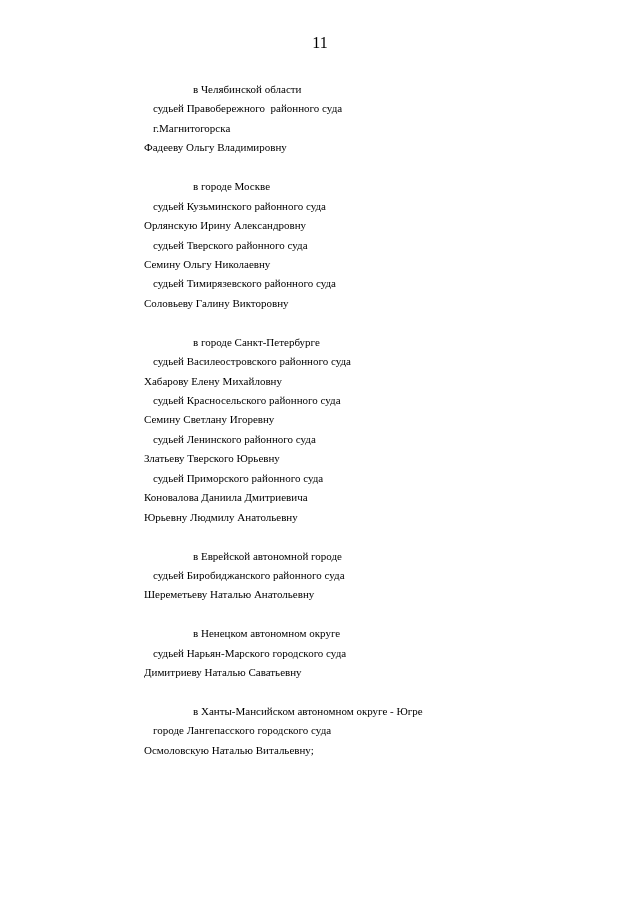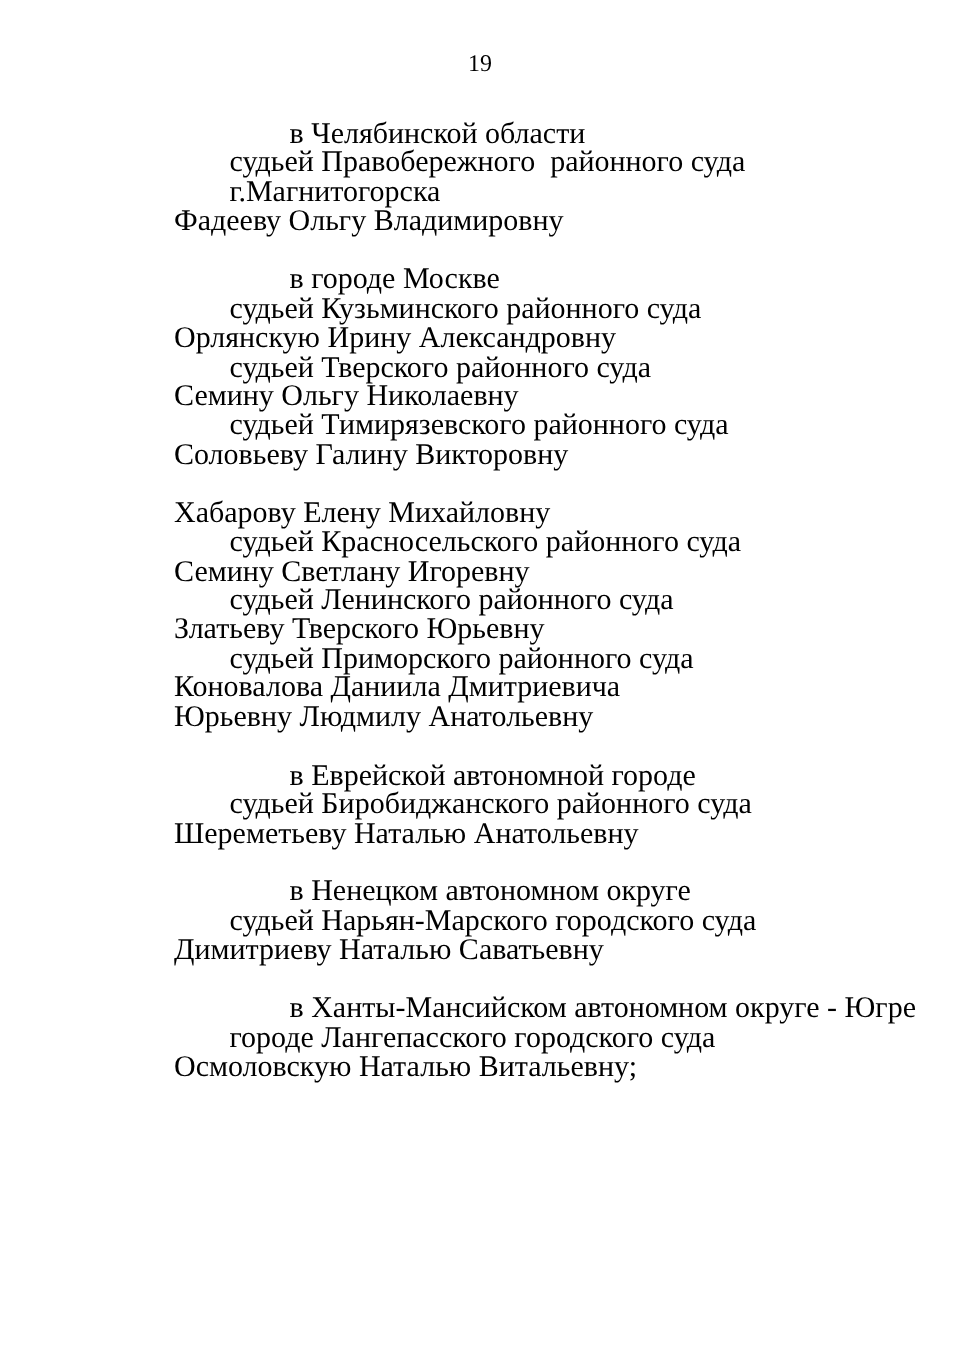--- a/index.html
+++ b/index.html
@@ -22,38 +22,38 @@
     width: 640px;
     text-align: center;
     font-size: 16px;
     line-height: 19px;
   }
   .body-text {
     position: absolute;
     top: 80px;
     left: 0;
     width: 640px;
-    font-size: 20px;
+    font-size: 11px;
     line-height: 19.45px;
   }
   .block {
     margin-bottom: 19.45px;
   }
   .line {
     white-space: pre;
     height: 19.45px;
   }
   .region { padding-left: 193px; }
   .court  { padding-left: 153px; font-family: Liberation Serif, serif; }
-  .name   { padding-left: 116px; }
+  .name   { padding-left: 116px; margin-left: 28px; }
 </style>
 </head>
 <body>
 
-<div class="page-number">19</div>
+<div class="page-number">11</div>
 
 <div class="body-text">
 
   <div class="block">
     <div class="line region">в Челябинской области</div>
     <div class="line court">судьей Правобережного  районного суда</div>
     <div class="line court">г.Магнитогорска</div>
     <div class="line name">Фадееву Ольгу Владимировну</div>
   </div>
 
@@ -61,20 +61,22 @@
     <div class="line region">в городе Москве</div>
     <div class="line court">судьей Кузьминского районного суда</div>
     <div class="line name">Орлянскую Ирину Александровну</div>
     <div class="line court">судьей Тверского районного суда</div>
     <div class="line name">Семину Ольгу Николаевну</div>
     <div class="line court">судьей Тимирязевского районного суда</div>
     <div class="line name">Соловьеву Галину Викторовну</div>
   </div>
 
   <div class="block">
+    <div class="line region">в городе Санкт-Петербурге</div>
+    <div class="line court">судьей Василеостровского районного суда</div>
     <div class="line name">Хабарову Елену Михайловну</div>
     <div class="line court">судьей Красносельского районного суда</div>
     <div class="line name">Семину Светлану Игоревну</div>
     <div class="line court">судьей Ленинского районного суда</div>
     <div class="line name">Златьеву Тверского Юрьевну</div>
     <div class="line court">судьей Приморского районного суда</div>
     <div class="line name">Коновалова Даниила Дмитриевича</div>
     <div class="line name">Юрьевну Людмилу Анатольевну</div>
   </div>
 

